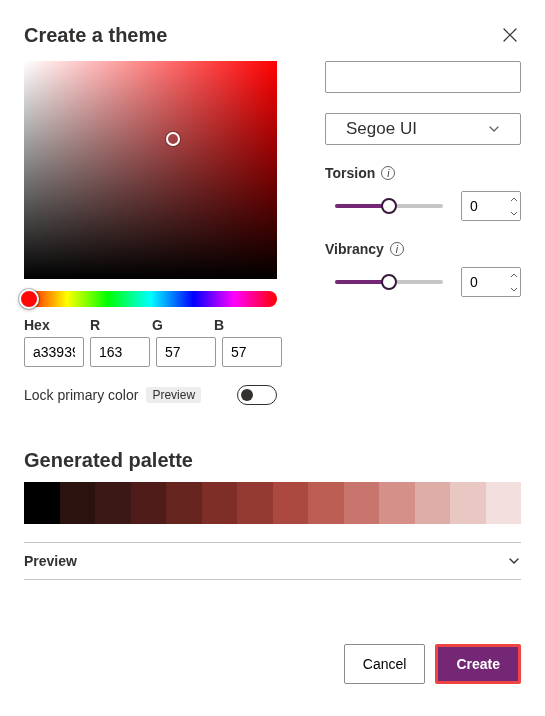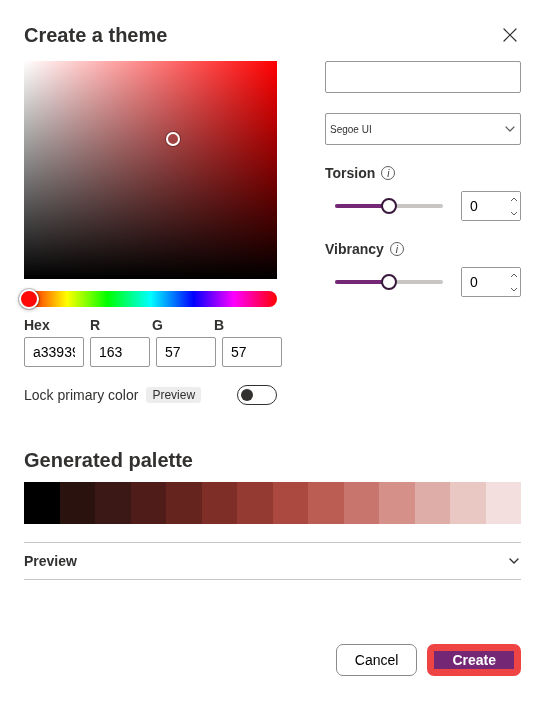--- a/index.html
+++ b/index.html
@@ -69,21 +69,21 @@
   .form-col { flex: 1; }
   .field-label { font-size:14px; font-weight:600; display:block; margin-bottom:6px; }
   .req { color:#a4262c; }
   .text-input {
     width:100%; height:32px; border:1px solid #979797; border-radius:2px;
     font-family:inherit; font-size:14px; padding:0 8px;
   }
   .select {
     width:100%; height:32px; border:1px solid #979797; border-radius:2px;
     display:flex; align-items:center; justify-content:space-between;
-    padding:0 4px; cursor:pointer; font-size:10px;
+    padding:0 20px; cursor:pointer; font-size:17px;
   }
   .field-block { margin-bottom: 20px; }
 
   .info-row { display:flex; align-items:center; gap:6px; margin-bottom:10px; }
   .info-icon { width:14px; height:14px; border:1px solid #605e5c; border-radius:50%; display:flex; align-items:center; justify-content:center; font-size:10px; font-style:italic; }
 
   .slider-row { display:flex; align-items:center; gap:18px; }
   .slider { position:relative; flex:1; height:20px; margin-left:10px; }
   .slider .track { position:absolute; top:50%; left:0; right:0; height:4px; background:#c8c6c4; border-radius:2px; transform:translateY(-50%); }
   .slider .fill { position:absolute; top:50%; left:0; height:4px; background:#742774; border-radius:2px; transform:translateY(-50%); width:50%; }
@@ -106,25 +106,25 @@
   .palette div { flex:1; }
 
   .preview-acc {
     display:flex; justify-content:space-between; align-items:center;
     padding: 10px 0; border-top:1px solid #c8c6c4; border-bottom:1px solid #c8c6c4;
     margin-top: 18px; cursor:pointer; font-size:14px; font-weight:600;
   }
 
   .footer { display:flex; justify-content:flex-end; gap:10px; margin-top: 64px; }
   .btn {
-    height:32px; padding:0 18px; font-size:14px; border-radius:7px; cursor:pointer;
+    height:40px; padding:0 18px; font-size:14px; border-radius:2px; cursor:pointer;
     font-family:inherit;
   }
   .btn.secondary { background:#fff; border:1px solid #8a8a8a; }
-  .btn.primary { background:#742774; color:#fff; border:7px solid #ef4444; font-weight:600; }
+  .btn.primary { background:#742774; color:#fff; border:3px solid #ef4444; font-weight:600; }
 </style>
 </head>
 <body>
 
 <div class="header">
   <div class="title">Create a theme</div>
   <button class="close-btn">
     <svg width="14" height="14" viewBox="0 0 14 14">
         <path d="M1 1 L13 13 M13 1 L1 13" stroke="#323130" stroke-width="1.2" fill="none" stroke-linecap="round"></path>
       </svg>

